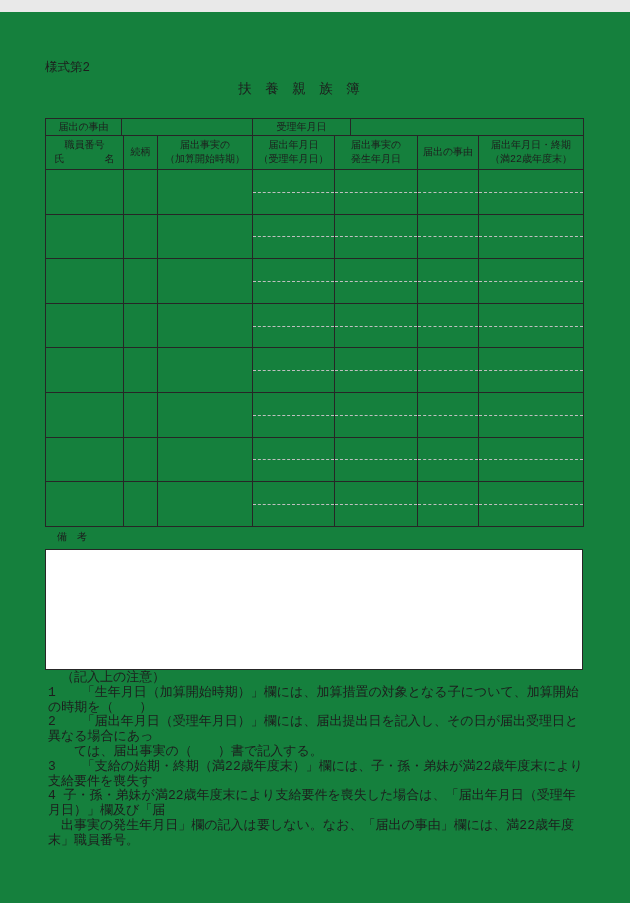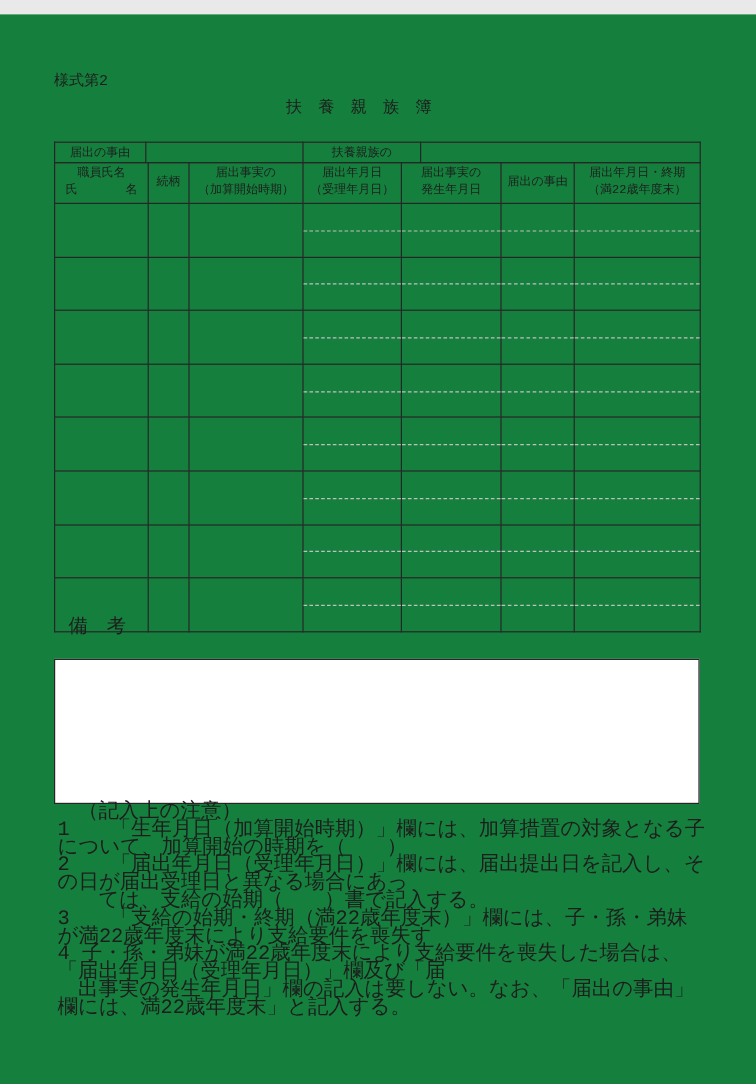--- a/index.html
+++ b/index.html
@@ -20,26 +20,26 @@
     height:16px; font-size:10px; text-align:center; vertical-align:middle;
   }
   .main-table { margin-top:-1px; }
   .main-table thead th {
     height:33px; font-size:10px; text-align:center; vertical-align:middle; line-height:1.4;
   }
   .main-table thead th div { white-space:pre; }
   .main-table tbody td { height:43.6px; position:relative; }
   .mid { position:absolute; left:0; right:0; top:50%; border-top:1px dashed #c0c0c0; }
 
-  .remarks-label { position:absolute; left:57px; top:500px; font-size:16px; }
+  .remarks-label { position:absolute; left:57px; top:518px; font-size:10px; }
   .remarks-box   { position:absolute; left:45px; top:537px; width:536px; height:119px;
                    border:1px solid #262626; background:#ffffff; }
 
   .notes { position:absolute; left:48px; top:659px; width:540px;
-           font-size:17px; line-height:14.8px; }
+           font-size:13px; line-height:14.8px; }
   .notes div { white-space:pre-wrap; }
 </style>
 </head>
 <body>
 
 <div class="page">
 
   <div class="form-no">様式第2</div>
   <div class="title">扶　養　親　族　簿</div>
 
@@ -48,40 +48,40 @@
       <colgroup>
         <col style="width:76px">
           <col style="width:131px">
           <col style="width:98px">
           <col style="width:233px">
       </colgroup>
       <tbody>
           <tr>
         <th>届出の事由</th>
         <td></td>
-        <th>扶養親族の</th>
+        <th>受理年月日</th>
         <td></td>
       </tr>
     </tbody>
       </table>
 
     <table class="main-table">
       <colgroup>
         <col style="width:78px">
           <col style="width:34px">
           <col style="width:95px">
           <col style="width:82px">
         <col style="width:83px">
           <col style="width:61px">
           <col style="width:105px">
       </colgroup>
       <thead>
         <tr id="header-row">
             <th>
-              <div>職員氏名</div>
+              <div>職員番号</div>
               <div>氏　　　　名</div>
             </th>
             <th>
               <div>続柄</div>
             </th>
             <th>
               <div>届出事実の</div>
               <div>（加算開始時期）</div>
             </th>
             <th>
@@ -242,19 +242,19 @@
     </table>
   </div>
 
   <div class="remarks-label">備　考</div>
   <div class="remarks-box"></div>
 
   <div class="notes" id="notes">
       <div>　（記入上の注意）</div>
       <div>1　　「生年月日（加算開始時期）」欄には、加算措置の対象となる子について、加算開始の時期を（　　）</div>
       <div>2　　「届出年月日（受理年月日）」欄には、届出提出日を記入し、その日が届出受理日と異なる場合にあっ</div>
-      <div>　　ては、支給の始期（　　）書で記入する。</div>
+      <div>　　ては、届出事実の（　　）書で記入する。</div>
       <div>3　　「支給の始期・終期（満22歳年度末）」欄には、子・孫・弟妹が満22歳年度末により支給要件を喪失す</div>
       <div>4 子・孫・弟妹が満22歳年度末により支給要件を喪失した場合は、「届出年月日（受理年月日）」欄及び「届</div>
-      <div>　出事実の発生年月日」欄の記入は要しない。なお、「届出の事由」欄には、満22歳年度末」と記入する。</div>
+      <div>　出事実の発生年月日」欄の記入は要しない。なお、「届出の事由」欄には、満22歳年度末」職員番号。</div>
     </div>
 
 </div>
 
 </body></html>

